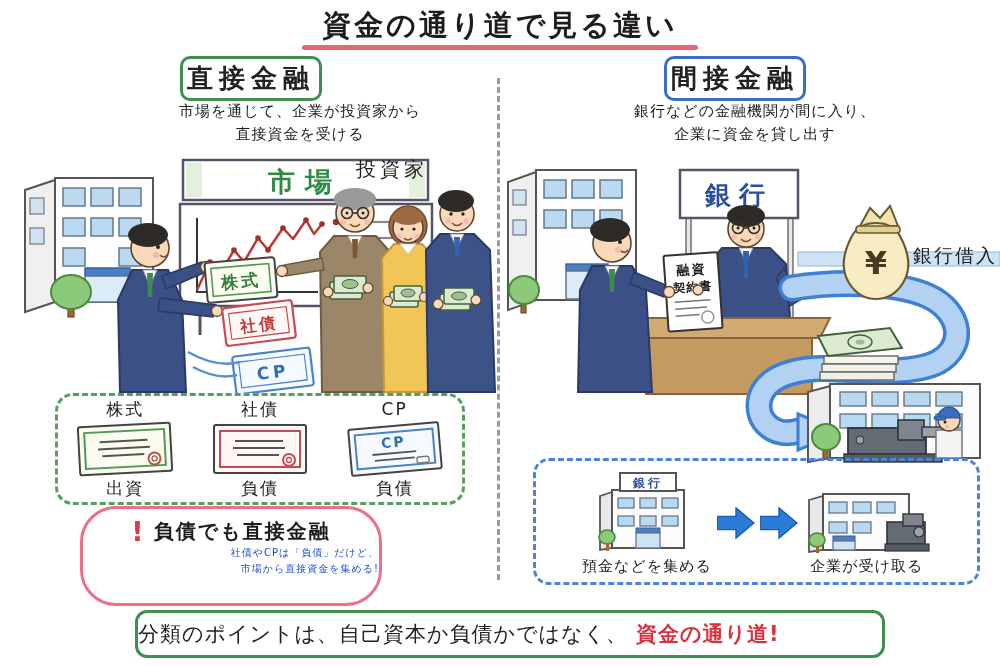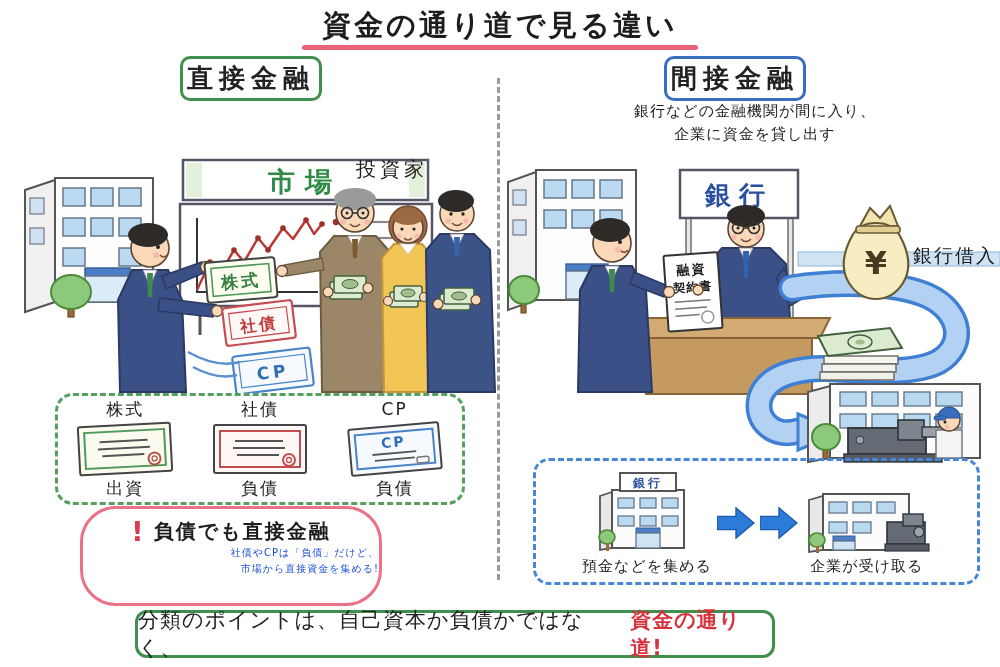--- a/index.html
+++ b/index.html
@@ -31,37 +31,41 @@
   .callout-mark{color:#e0384a;font-size:27px;font-weight:bold;line-height:1;}
   .callout-title{font-size:20px;font-weight:bold;letter-spacing:2px;color:#1d1d1d;}
   .callout-line{font-size:10px;line-height:1.55;letter-spacing:1px;color:#1d4ed8;text-align:right;}
   
   .flowbox{left:533px;top:458px;width:447px;height:127px;border:3px dashed #4a86d8;border-radius:16px;
            background:transparent;display:flex;justify-content:center;align-items:center;gap:5px;
            box-sizing:border-box;padding:4px 6px 2px;}
   .flow-item{display:flex;flex-direction:column;align-items:center;}
   .flow-label{font-size:15px;letter-spacing:1px;color:#1d1d1d;white-space:nowrap;margin-top:1px;}
   
-  .footer{left:135px;top:610px;width:640px;height:48px;border:3px solid #3f8f4f;border-radius:12px;background:#fff;
+  .footer{left:135px;top:610px;width:750px;height:48px;border:3px solid #3f8f4f;border-radius:12px;background:#fff;
           display:flex;justify-content:flex-start;align-items:center;font-size:21px;letter-spacing:1px;box-sizing:border-box;z-index:4;}
   .footer .hl{color:#d7333f;font-weight:bold;margin-left:8px;}
   svg text{font-family:"DejaVu Sans",sans-serif;}
 </style>
 </head>
 <body>
 
 <div class="canvas">
 
   <div class="abs title">資金の通り道で見る違い</div>
   <div class="abs title-underline"></div>
 
   <div class="abs divider"></div>
 
   <div class="abs hbox hbox-left">直接金融</div>
   <div class="abs hbox hbox-right">間接金融</div>
+  <div class="abs subtitle subtitle-left">
+    <div>市場を通じて、企業が投資家から</div>
+    <div>直接資金を受ける</div>
+  </div>
   <div class="abs subtitle subtitle-right">
     <div>銀行などの金融機関が間に入り、</div>
     <div>企業に資金を貸し出す</div>
   </div>
 
   <svg class="abs" style="left:0;top:140px;" width="500" height="262" viewBox="0 0 500 262">
 
     <g>
       <polygon points="25,50 55,40 55,162 25,172" fill="#f0f0f0" stroke="#555" stroke-width="2"></polygon>
       <rect x="55" y="38" width="98" height="124" fill="#fdfdfd" stroke="#555" stroke-width="2"></rect>

